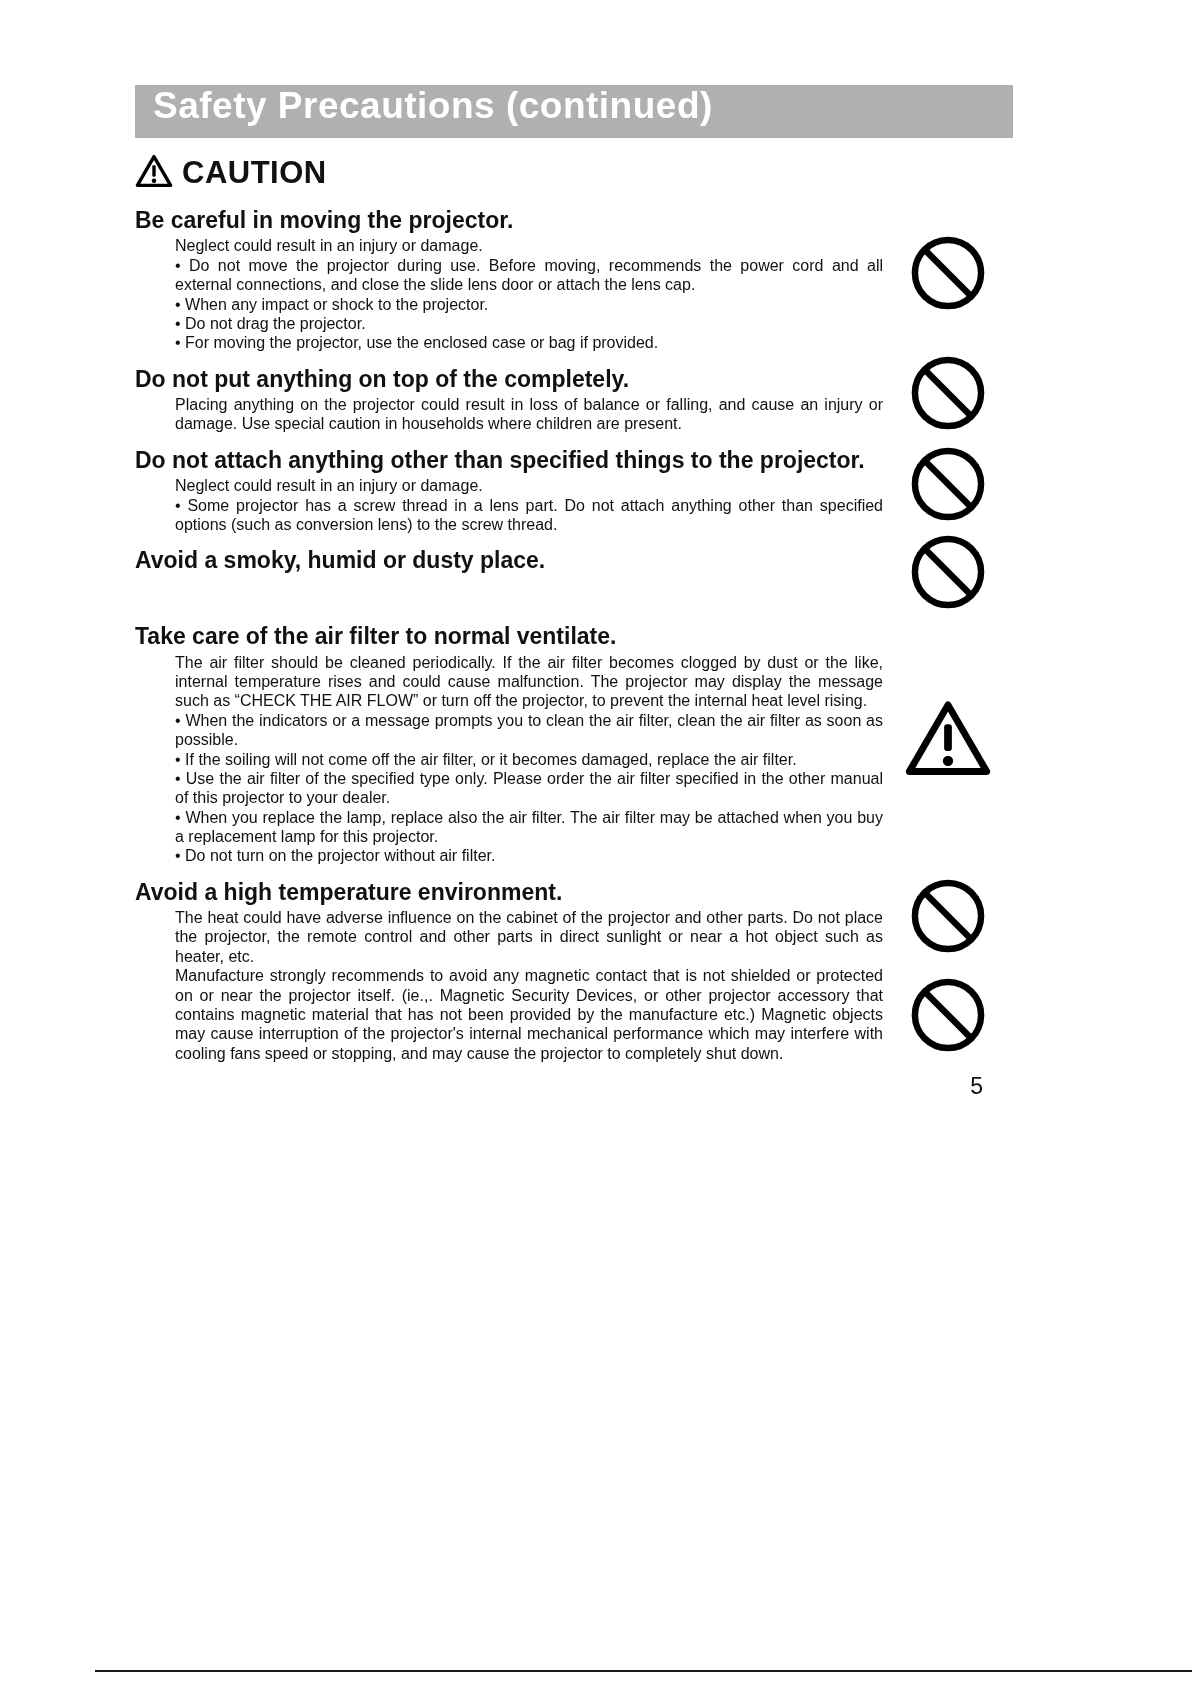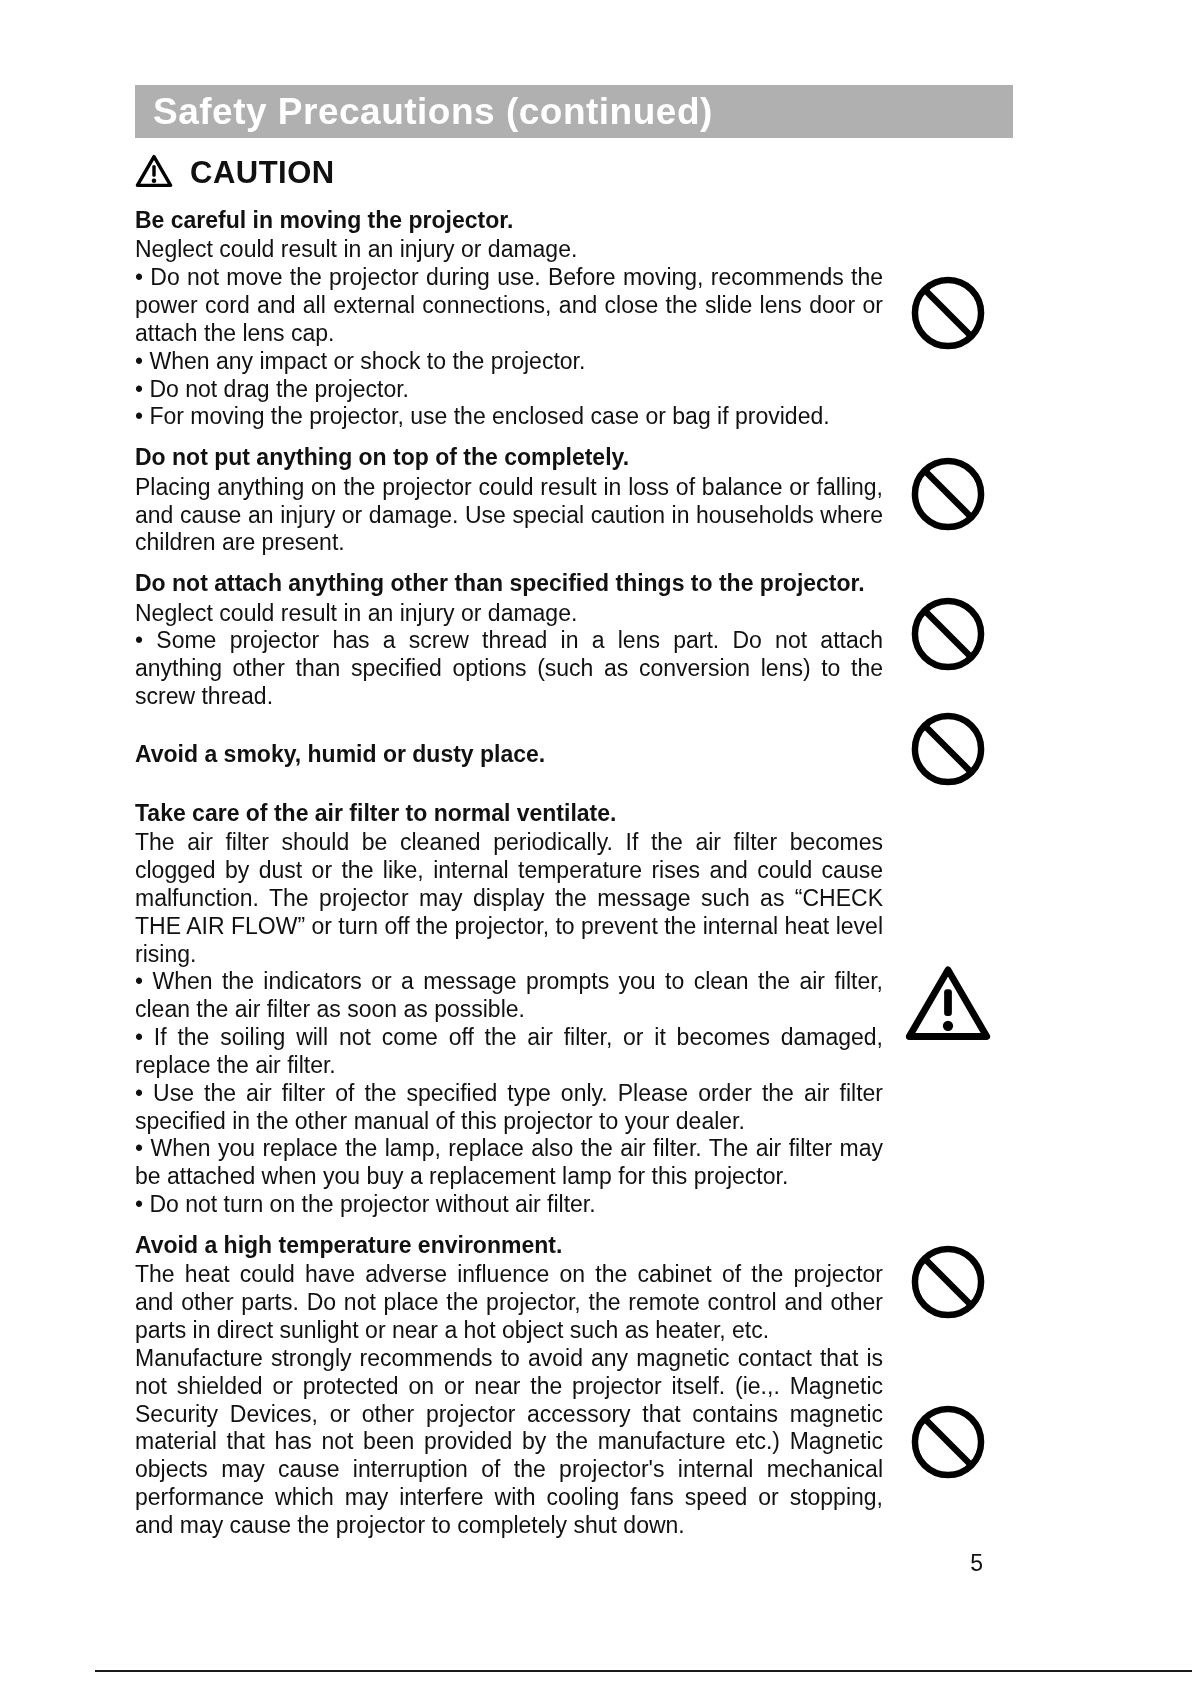--- a/index.html
+++ b/index.html
@@ -14,56 +14,57 @@
   }
   .page {
     position: absolute;
     inset: 0;
     padding: 85px 0 0 135px;
   }
   .content { width: 878px; }
   .header-bar {
     height: 53px;
     display: flex;
-    align-items: center;
+    align-items: flex-start;
     padding-left: 18px;
   }
   .header-bar h1 {
     color: #ffffff;
     font-size: 37px;
     font-weight: bold;
     letter-spacing: 0.5px;
   }
   .caution-row {
     margin-top: 16px;
     display: flex;
     align-items: center;
-    gap: 17px;
+    gap: 9px;
   }
   .caution-row .caution-label {
     font-size: 31px;
     font-weight: bold;
     letter-spacing: 0.5px;
   }
   .sections { margin-top: 2px; }
   .sec {
     display: flex;
-    align-items: center;
+    align-items: flex-start;
   }
   .sec-text { flex: 1 1 auto; }
   .sec-text h2 {
     font-size: 23px;
     font-weight: bold;
     margin: 13px 0 3px 0;
     line-height: 1.15;
   }
   .sec-text p {
-    font-size: 23px;
+    font-size: 16px;
     line-height: 1.21;
     text-align: justify;
+    margin-left: 40px;
   }
   .sec-icon {
     flex: 0 0 130px;
     display: flex;
     align-items: center;
     justify-content: center;
     align-self: center;
   }
   .page-number {
     text-align: right;

